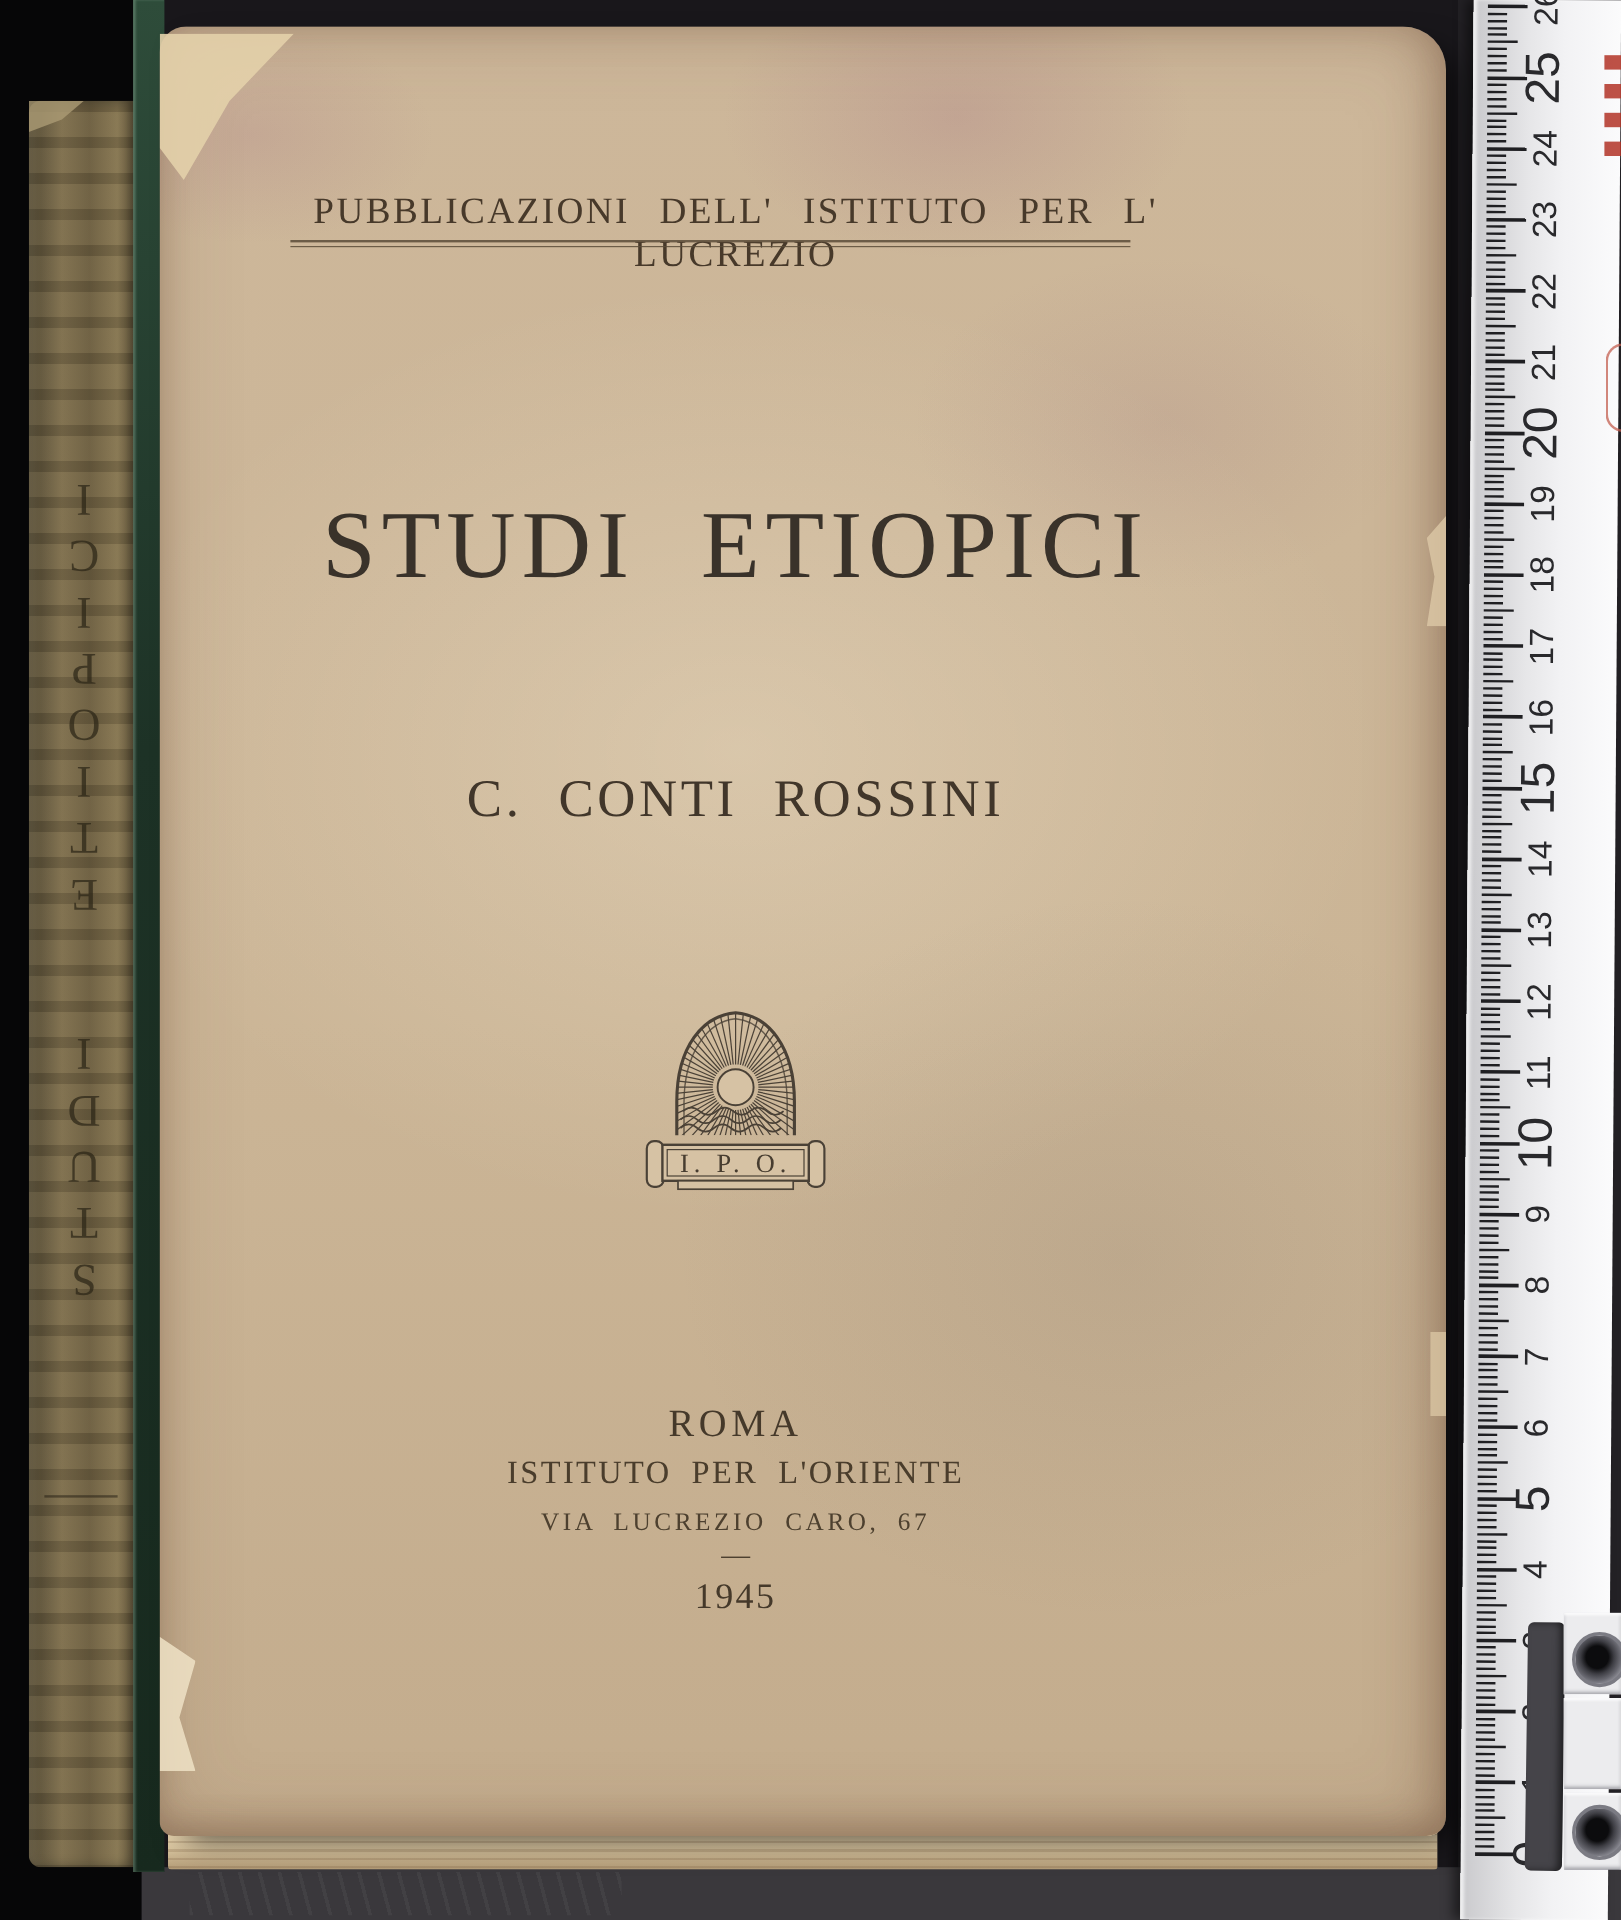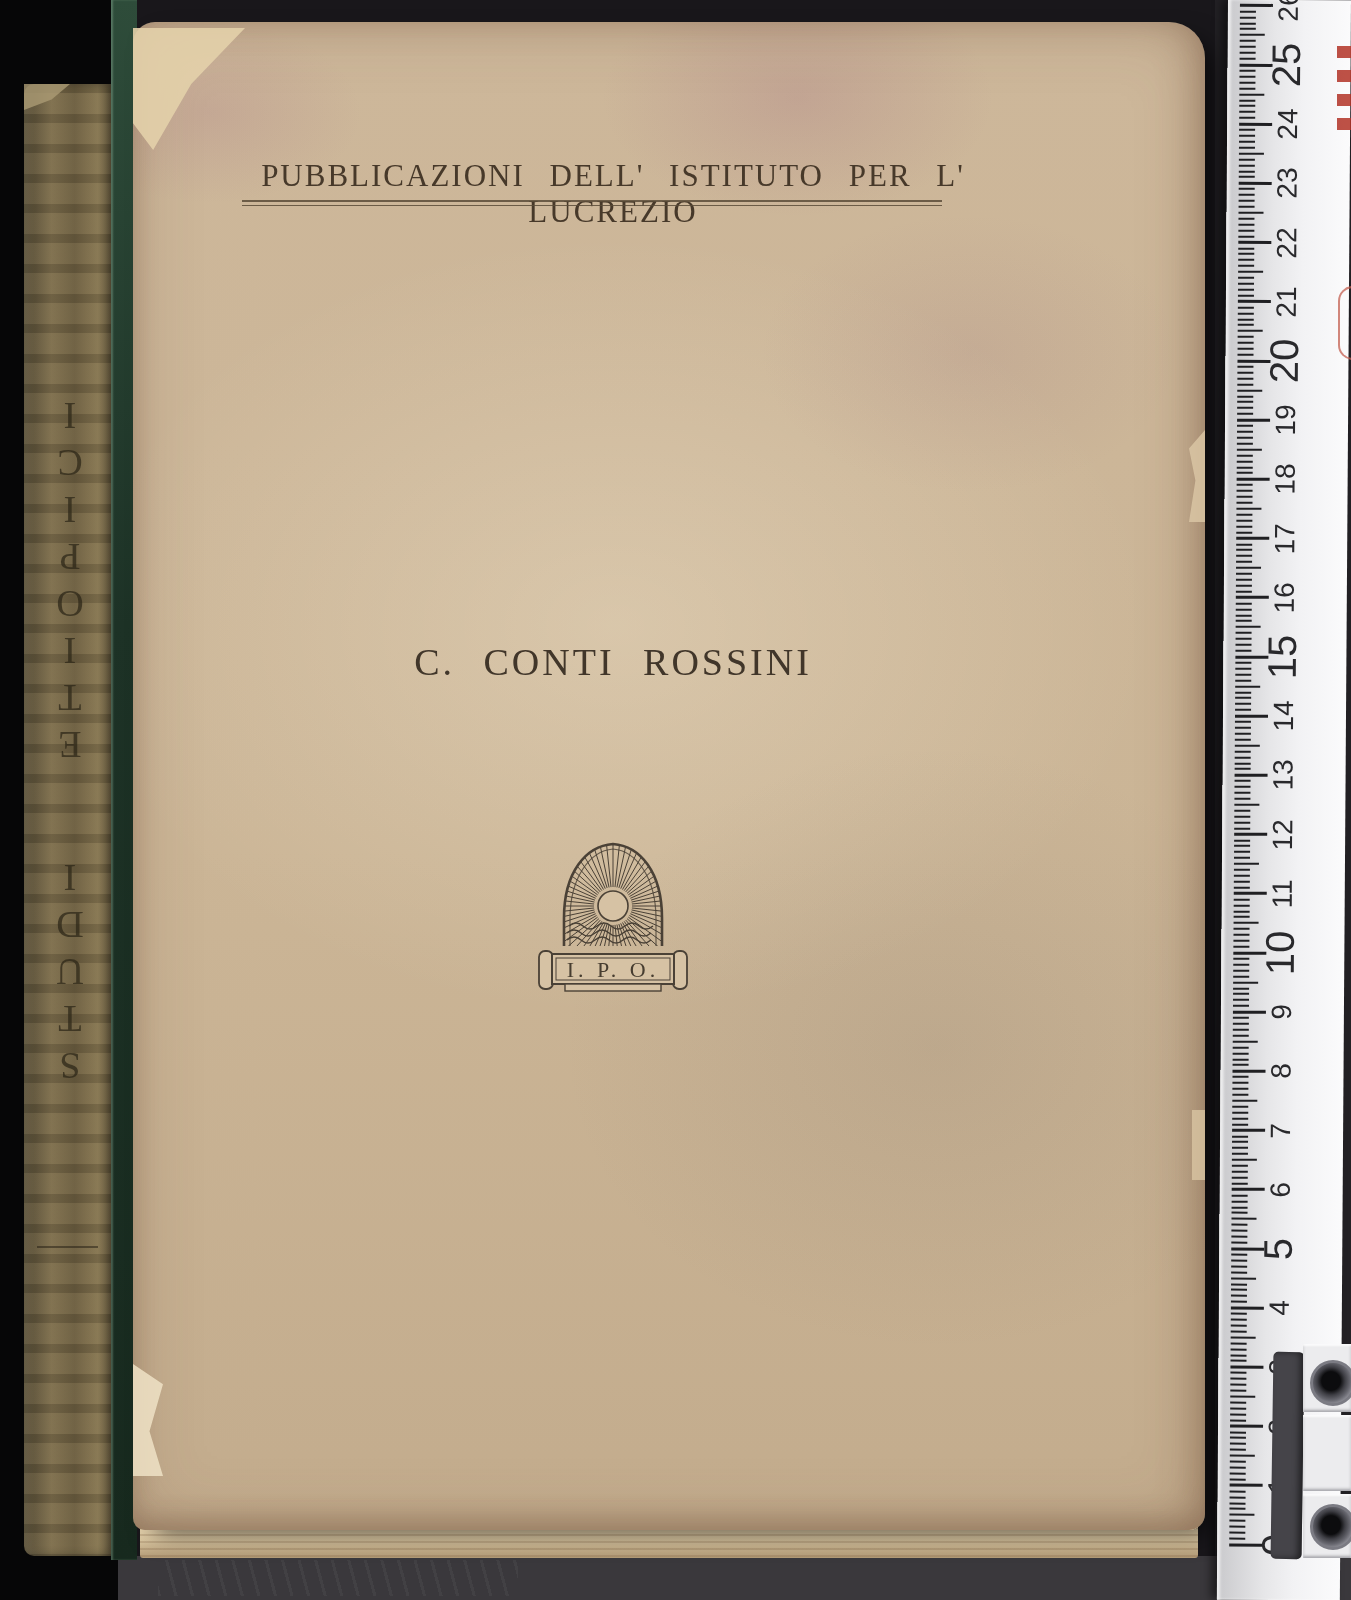--- a/index.html
+++ b/index.html
@@ -54,21 +54,21 @@
     clip-path:polygon(100% 0,0 20%,40% 55%,0 100%,100% 100%);}
   .chip-r2{position:absolute;right:0;top:1088px;width:13px;height:70px;background:#dcc8a6;opacity:.75;}
   
   .col{position:absolute;left:40px;top:0;width:880px;height:100%;color:#453a2b;}
   .col .line{position:absolute;left:0;width:100%;text-align:center;}
   .series{top:136px;font-size:31px;letter-spacing:2px;word-spacing:15px;color:#47392a;}
   .series-rule{position:absolute;left:50%;top:178px;width:700px;transform:translateX(-53%);
     border-top:2px solid #5c4d39;border-bottom:1.5px solid #5c4d39;height:3px;opacity:.85;}
   .title{top:388px;font-size:80px;letter-spacing:5px;word-spacing:30px;color:#39322a;}
   .byline{top:540px;font-size:28px;letter-spacing:3px;word-spacing:14px;color:#4a3d2c;}
-  .author{top:618px;font-size:38px;letter-spacing:3px;word-spacing:16px;color:#41362a;}
+  .author{top:618px;font-size:44px;letter-spacing:3px;word-spacing:16px;color:#41362a;}
   .emblem{position:absolute;left:50%;top:800px;transform:translateX(-50%);}
   .imprint{position:absolute;left:0;top:1146px;width:100%;text-align:center;}
   .imprint .city{font-size:32px;letter-spacing:4px;color:#45392a;}
   .imprint .pub{margin-top:7px;font-size:27px;letter-spacing:2px;word-spacing:8px;color:#4a3d2c;}
   .imprint .addr{margin-top:13px;font-size:21px;letter-spacing:3px;word-spacing:7px;color:#4d402f;}
   .imprint .sep{margin-top:2px;font-size:24px;color:#4d402f;}
   .imprint .year{margin-top:4px;font-size:30px;letter-spacing:2px;color:#45392a;}
   
   .ruler{position:absolute;left:1228px;top:0;width:123px;height:1600px;
     transform:rotate(.4deg);transform-origin:50% 0;
@@ -135,20 +135,21 @@
 
 <div class="cover">
   <div class="tear-tl"></div>
   <div class="tear-bl"></div>
   <div class="chip-r1"></div>
   <div class="chip-r2"></div>
 
   <div class="col">
     <div class="line series">PUBBLICAZIONI DELL' ISTITUTO PER L' LUCREZIO</div>
     <div class="series-rule"></div>
+    <div class="line title">STUDI ETIOPICI</div>
     <div class="line author">C. CONTI ROSSINI</div>
 
     <div class="emblem">
       <svg width="172" height="172" viewBox="0 0 172 172">
         <defs>
           <clipPath id="archclip">
             <path d="M37,124 L37,96 C37,50 59,24 86,22 C113,24 135,50 135,96 L135,124 Z"></path>
           </clipPath>
         </defs>
         <g clip-path="url(#archclip)">
@@ -227,20 +228,27 @@
           <rect x="12" y="129" width="14" height="38" rx="6" fill="#d6c2a4" stroke="#4a4136" stroke-width="1.8"></rect>
           <rect x="146" y="129" width="14" height="38" rx="6" fill="#d6c2a4" stroke="#4a4136" stroke-width="1.8"></rect>
           <rect x="25" y="132" width="122" height="30" fill="#d6c2a4" stroke="#4a4136" stroke-width="2"></rect>
           <rect x="29" y="136" width="114" height="22" fill="none" stroke="#4a4136" stroke-width="1"></rect>
           <rect x="38" y="162" width="96" height="7" fill="#d6c2a4" stroke="#4a4136" stroke-width="1.4"></rect>
           <text x="86" y="155" text-anchor="middle" font-family="Liberation Serif, serif" font-size="22" letter-spacing="4" fill="#473d30">I. P. O.</text>
         </g>
       </svg>
     </div>
 
+    <div class="imprint">
+      <div class="city">ROMA</div>
+      <div class="pub">ISTITUTO PER L'ORIENTE</div>
+      <div class="addr">VIA LUCREZIO CARO, 67</div>
+      <div class="sep">—</div>
+      <div class="year">1945</div>
+    </div>
   </div>
 </div>
 
 <div class="ruler" id="ruler">
     <div class="tick cm" style="top: 1543.5px;"></div>
     <div class="ruler-num big" style="top: 1545px;">0</div>
     <div class="tick mm" style="top: 1538.08px;"></div>
     <div class="tick mm" style="top: 1532.16px;"></div>
     <div class="tick mm" style="top: 1526.24px;"></div>
     <div class="tick mm" style="top: 1520.32px;"></div>

